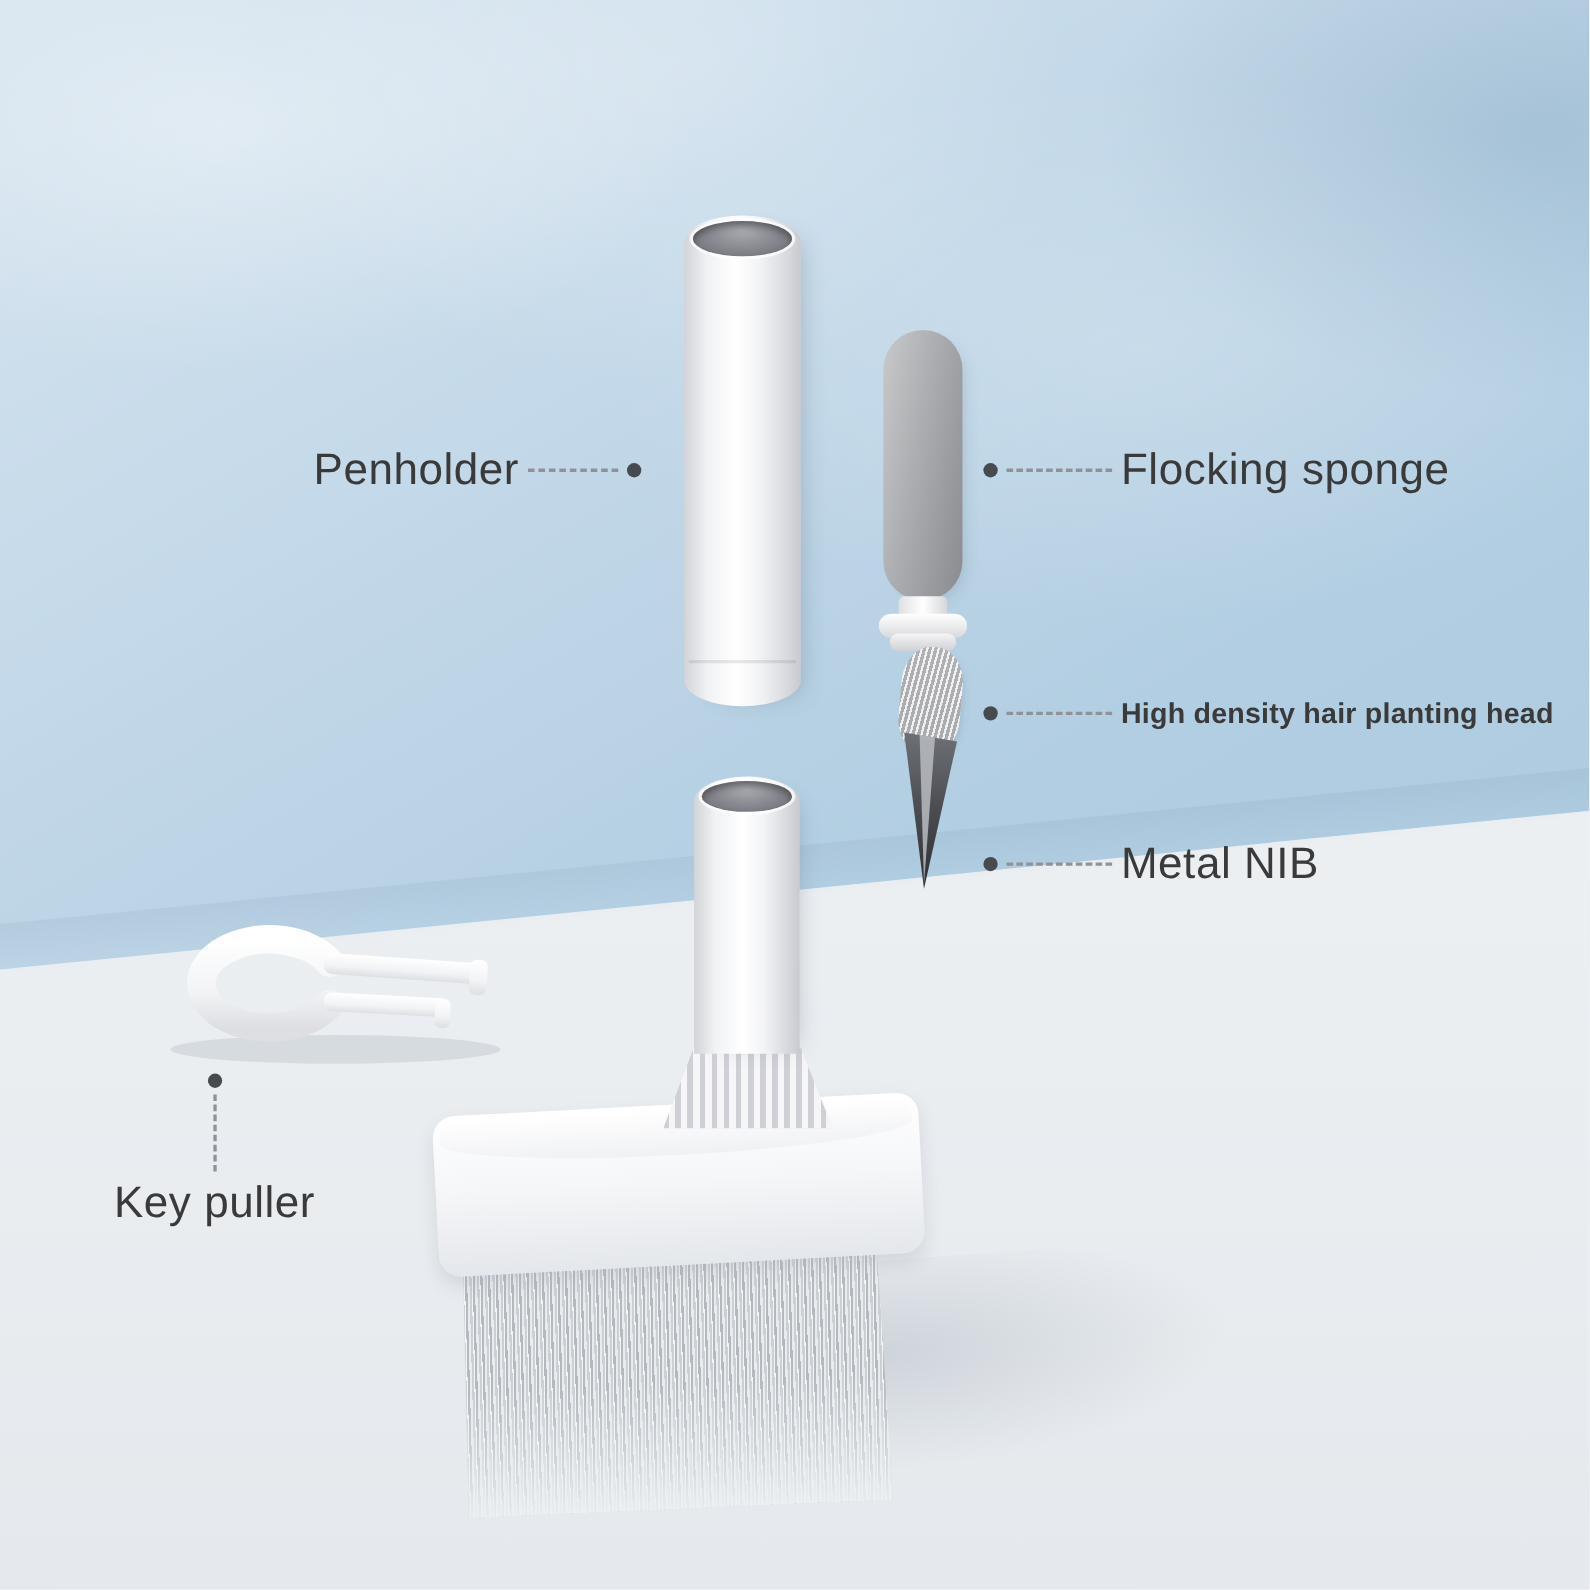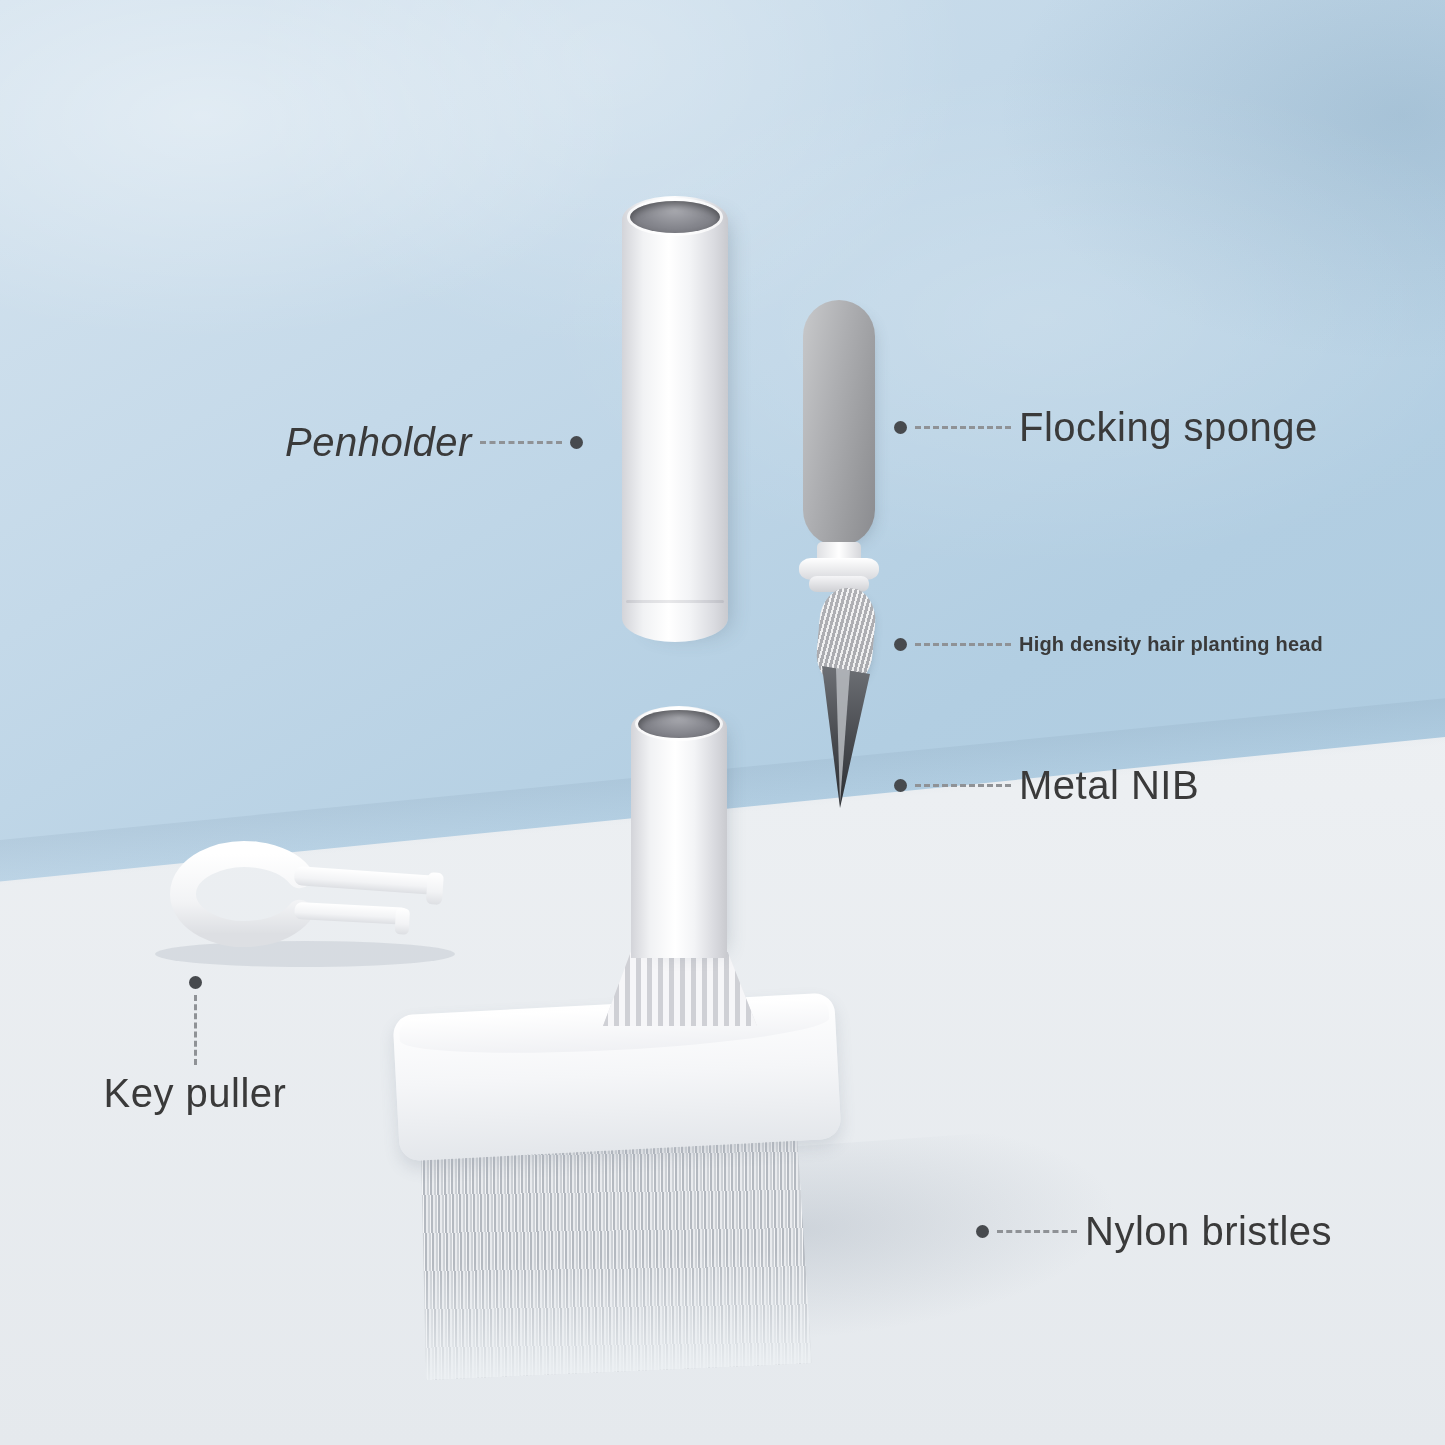--- a/index.html
+++ b/index.html
@@ -132,27 +132,27 @@
     background:
       repeating-linear-gradient(100deg, rgba(255,255,255,0.75) 0 2px, rgba(152,153,158,0.55) 2px 5px),
       linear-gradient(#cdcdd0, #bdbec2);
     box-shadow: 4px 4px 10px -6px rgba(70,85,100,0.35);
   }
   .metal-nib-svg { position:absolute; left:806px; top:664px; }
 
   
   .callout { position:absolute; display:flex; align-items:center; color:#3a3a3a; }
   .callout .txt { font-size:40px; font-weight:500; letter-spacing:0.5px; white-space:nowrap; }
-  .callout .txt.small { font-size:20px; font-weight:bold; letter-spacing:0.2px; }
+  .callout .txt.small { font-size:26px; font-weight:bold; letter-spacing:0.2px; }
   .dash-h { height:0; border-top:3px dashed #8f9296; }
   .dash-v { width:0; border-left:3px dashed #8f9296; }
   .dot { width:13px; height:13px; border-radius:50%; background:#474a4e; flex:0 0 auto; }
   .gap8 { margin:0 8px; }
 
-  .callout.penholder   { left:285px;  top:420px;font-style:italic; }
+  .callout.penholder   { left:285px;  top:405px; }
   .callout.sponge      { left:894px;  top:405px;align-items:center; }
   .callout.hairhead    { left:894px;  top:633px; }
   .callout.nib         { left:894px;  top:763px; }
   .callout.bristles    { left:976px;  top:1209px; }
 
   .callout.keypuller {
     left:80px; top:976px; width:230px;
     flex-direction:column; align-items:center;
   }
   .callout.keypuller .dash-v { height:70px; margin:6px 0; }
@@ -235,19 +235,14 @@
     <span class="dash-h gap8" style="width:96px"></span>
     <span class="txt">Metal NIB</span>
   </div>
 
   <div class="callout keypuller">
     <span class="dot"></span>
     <span class="dash-v"></span>
     <span class="txt">Key puller</span>
   </div>
 
-  <div class="callout bristles">
-    <span class="dot"></span>
-    <span class="dash-h gap8" style="width:80px"></span>
-    <span class="txt">Nylon bristles</span>
-  </div>
 
 </div>
 
 </body></html>

